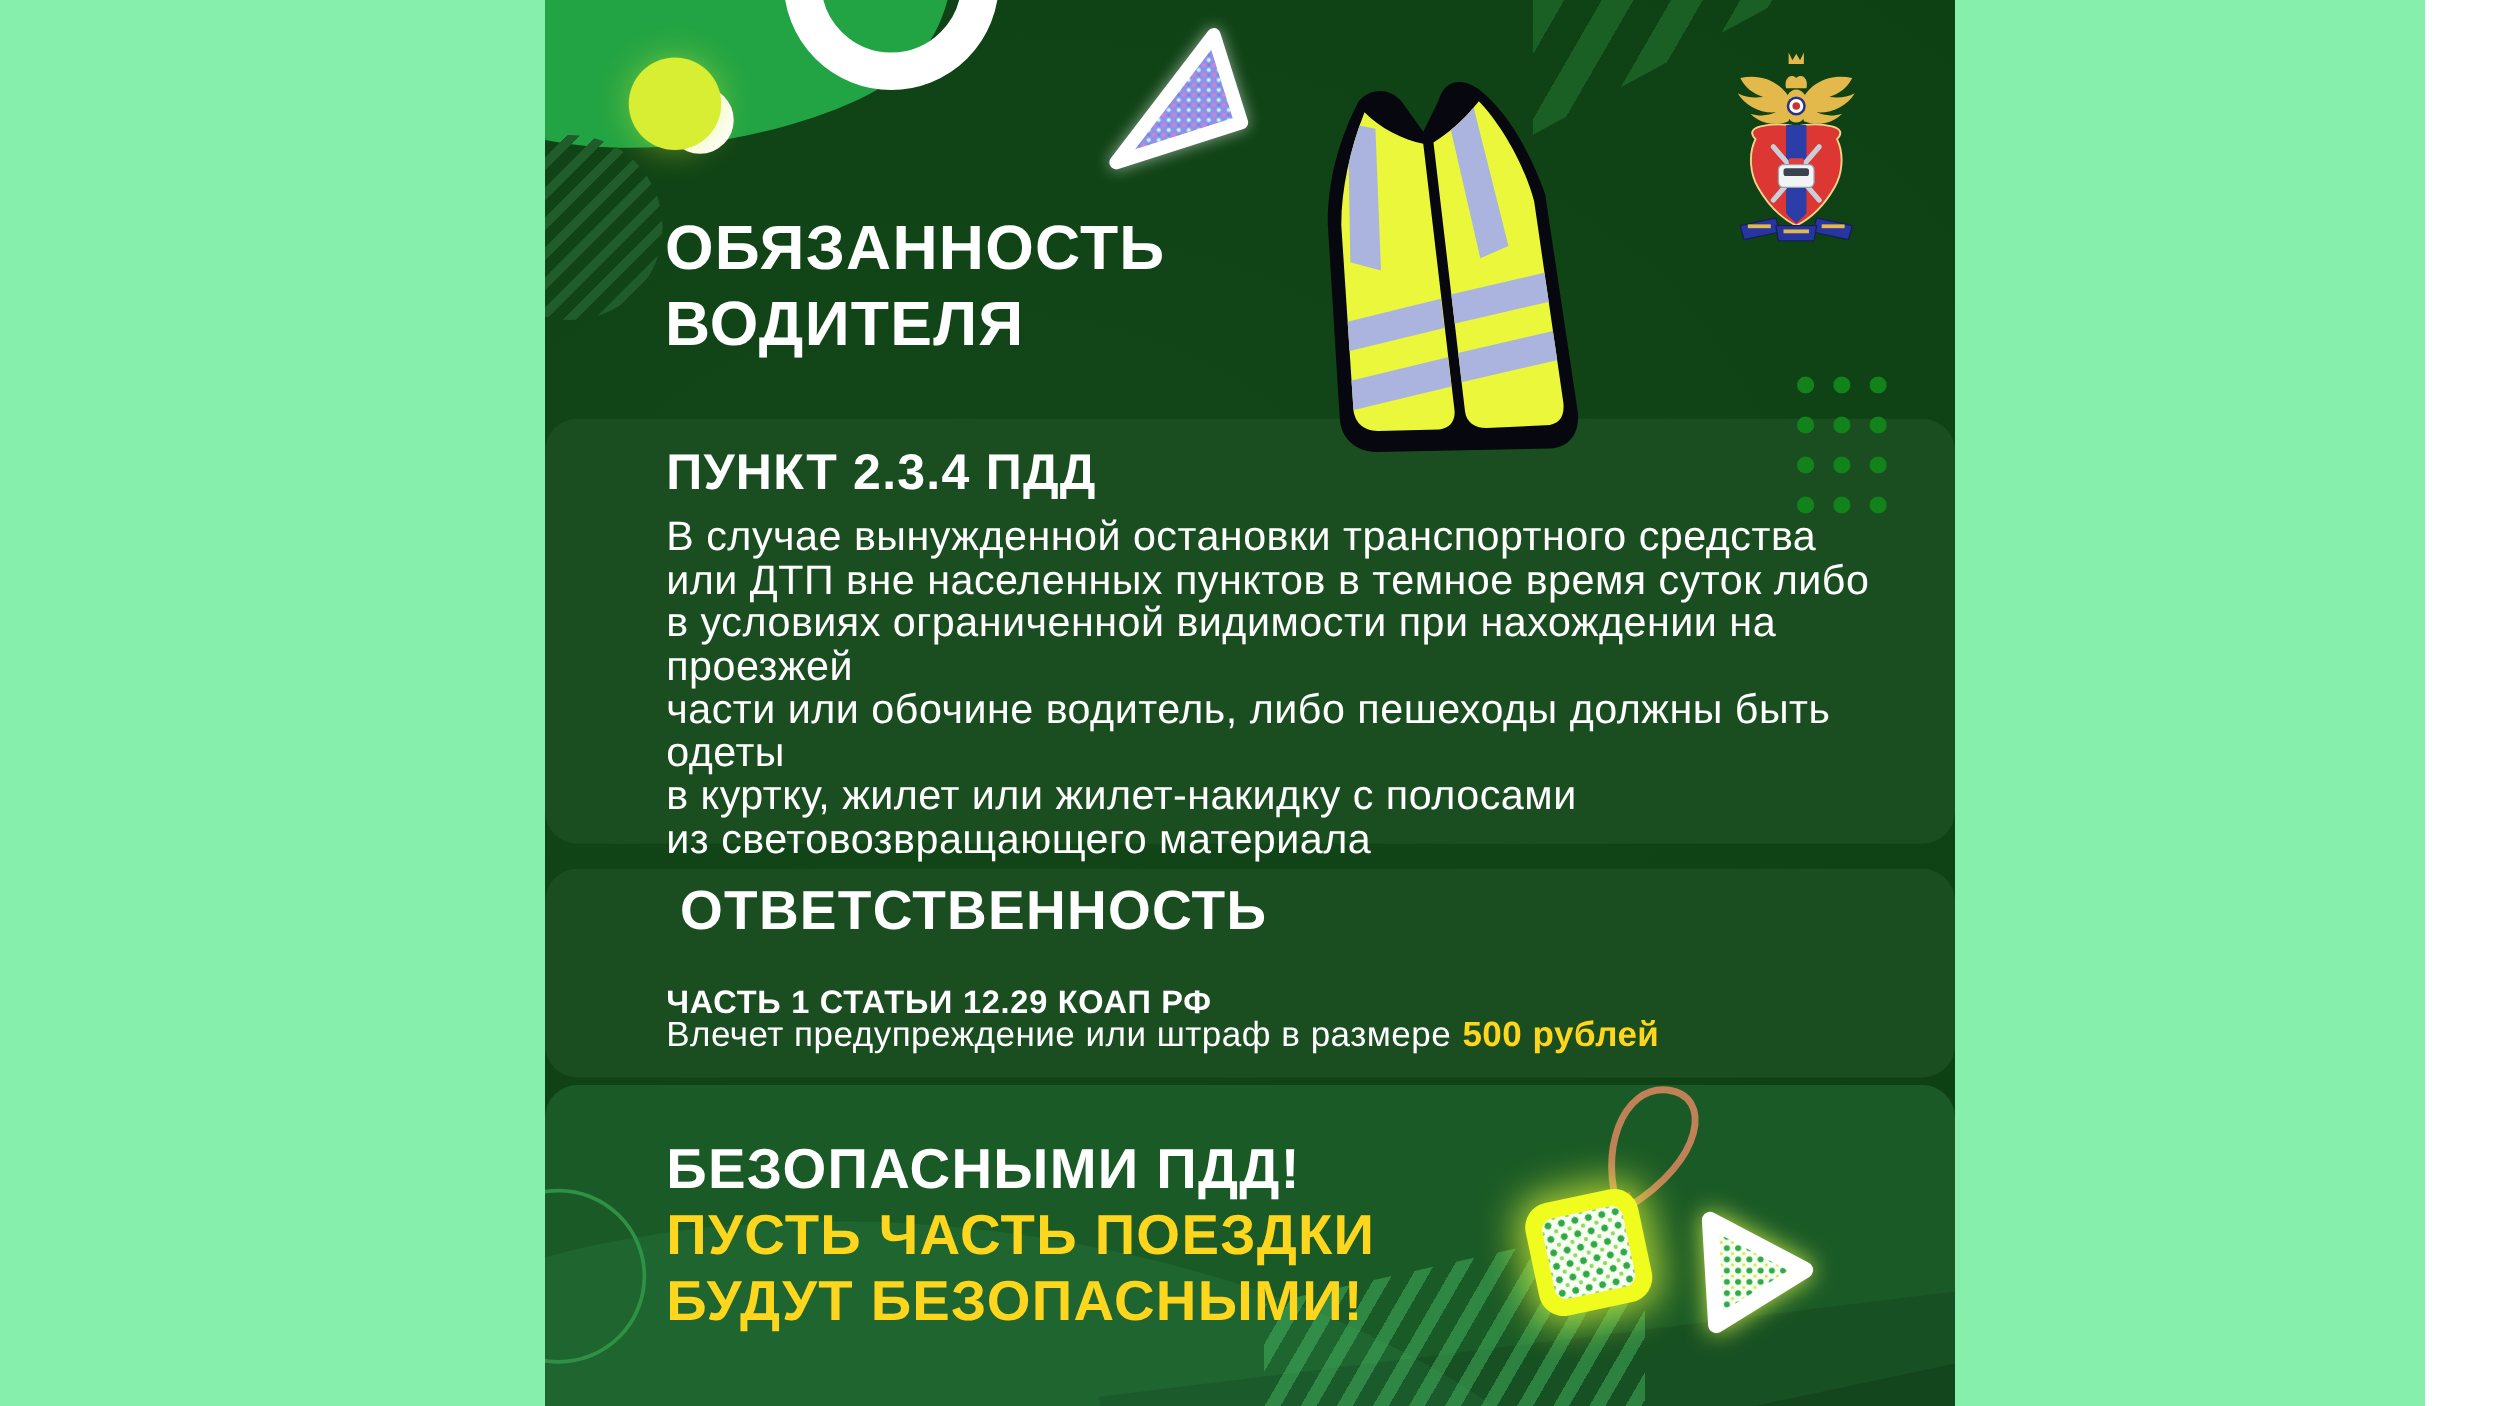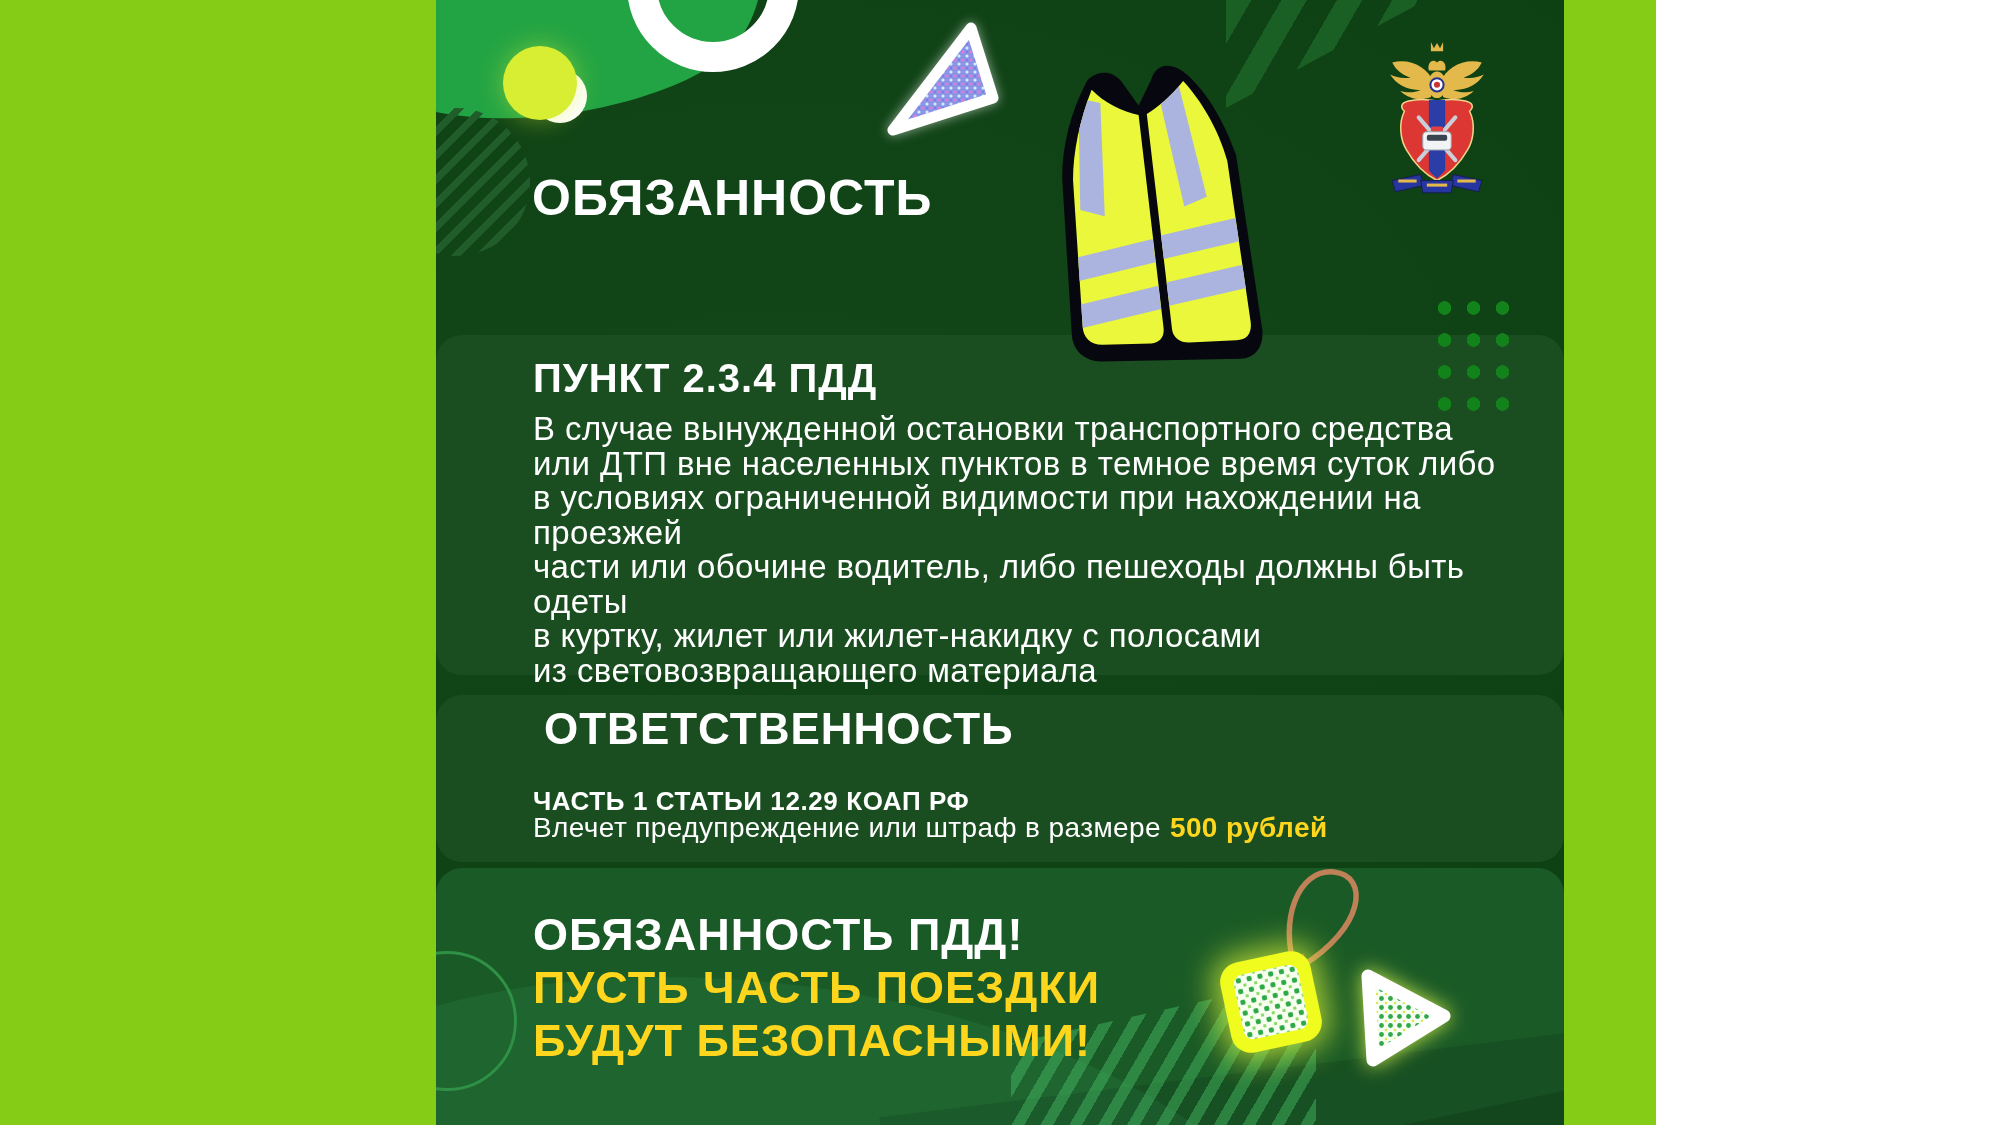--- a/index.html
+++ b/index.html
@@ -1,16 +1,16 @@
 <!DOCTYPE html>
 <html><head>
 <meta charset="utf-8">
 <style>
   html,body{margin:0;padding:0;background:#ffffff;}
-  .page{position:relative;width:1656px;height:1125px;background:#84cc16;overflow:hidden;
+  .page{position:relative;width:1940px;height:1125px;background:#86efac;overflow:hidden;
         font-family:"Liberation Sans","DejaVu Sans",sans-serif;}
   .poster{position:absolute;left:436px;top:0;width:1128px;height:1125px;overflow:hidden;
           background:radial-gradient(140% 90% at 30% 40%, #134719 0%, #0D4013 70%);}
   .abs{position:absolute;}
 
   
   .blob-tl{left:0;top:0;}
   .white-ring{left:191px;top:-100px;width:172px;height:172px;box-sizing:border-box;
               border:30px solid #ffffff;border-radius:50%;}
   .ball-peel{left:97px;top:69px;width:54px;height:54px;border-radius:50%;background:#ffffff;}
@@ -149,37 +149,38 @@
       </g>
       <g fill="#E3B94B">
         <rect x="12" y="137" width="18" height="3"></rect>
         <rect x="40" y="141" width="20" height="3"></rect>
         <rect x="70" y="137" width="18" height="3"></rect>
       </g>
     </svg>
 
     <div class="abs title">
       <div>ОБЯЗАННОСТЬ</div>
+      <div>ВОДИТЕЛЯ</div>
     </div>
 
     <div class="abs h-rule">ПУНКТ 2.3.4 ПДД</div>
     <div class="abs body-text">В случае вынужденной остановки транспортного средства
 или ДТП вне населенных пунктов в темное время суток либо
 в условиях ограниченной видимости при нахождении на проезжей
 части или обочине водитель, либо пешеходы должны быть одеты
 в куртку, жилет или жилет-накидку с полосами
 из световозвращающего материала</div>
 
     <div class="abs h-liab">ОТВЕТСТВЕННОСТЬ</div>
     <div class="abs sub-liab">ЧАСТЬ 1 СТАТЬИ 12.29 КОАП РФ</div>
     <div class="abs fine-line">
       <span>Влечет предупреждение или штраф в размере</span><span class="fine-amount">500 рублей</span>
     </div>
 
-    <div class="abs footer-line fl1">ОБЯЗАННОСТЬ ПДД!</div>
+    <div class="abs footer-line fl1">БЕЗОПАСНЫМИ ПДД!</div>
     <div class="abs footer-line fl2">ПУСТЬ ЧАСТЬ ПОЕЗДКИ</div>
     <div class="abs footer-line fl3">БУДУТ БЕЗОПАСНЫМИ!</div>
 
     <svg class="abs cord" width="140" height="125" viewBox="0 0 140 125">
       <path d="M20,112 C2,64 22,10 58,14 C94,18 88,70 26,108" fill="none" stroke="#BE8158" stroke-width="5.5" stroke-linecap="round"></path>
       <path d="M16,104 L28,95 L30,110 Z" fill="#C24A33"></path>
     </svg>
     <div class="abs sq-reflector">
       <div class="sq-inner"></div>
     </div>

